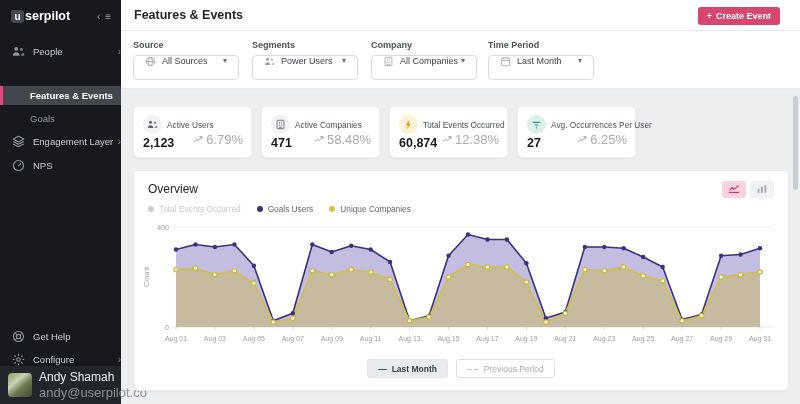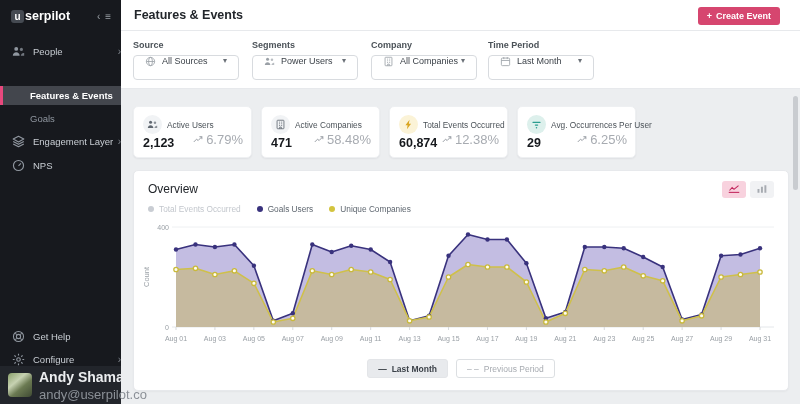--- a/index.html
+++ b/index.html
@@ -21,21 +21,21 @@
   .nav-item .nchev{color:#7d838b;font-size:10px}
   .chev-box{width:15px;height:13px;background:#2c2f36;border-radius:3px;color:#aab0b8;
             font-size:7px;display:flex;align-items:center;justify-content:center}
   .sub-item{position:absolute;left:0;width:121px;height:19px;display:flex;align-items:center;
             padding-left:30px;font-size:9.5px;color:#9097a0;cursor:pointer}
   .sub-item.active{background:#43464d;color:#fff;border-left:3px solid #e8487d;padding-left:27px;font-weight:bold}
   .profile{position:absolute;left:0;bottom:0;width:121px;height:38px;background:#22252b;
            display:flex;align-items:center;padding:0 8px;cursor:pointer}
   .avatar{width:24px;height:24px;border-radius:4px;margin-right:7px;flex:none;
           background:linear-gradient(140deg,#8aa06b 0%,#c7d2b2 35%,#6b7a52 60%,#3f4a33 100%)}
-  .pname{font-size:14px;font-weight:bold;color:#eceef0;line-height:1.3;white-space:nowrap}
+  .pname{font-size:12px;font-weight:normal;color:#eceef0;line-height:1.3;white-space:nowrap}
   .pemail{font-size:13px;color:#8b9097;white-space:nowrap}
   .pchev{margin-left:auto;color:#7d838b;font-size:10px}
 
   
   .main{position:absolute;left:121px;top:0;width:679px;height:404px}
   .topbar{position:absolute;top:0;left:0;right:0;height:31px;background:#fff;border-bottom:1px solid #e7e9ec}
   .page-title{position:absolute;left:13px;top:0;line-height:31px;font-size:12.5px;font-weight:bold;color:#22262b}
   .create-btn{position:absolute;right:20px;top:7px;height:18px;padding:0 9px;color:#fff;font-size:9px;
               font-weight:bold;border:none;border-radius:3px;display:flex;align-items:center;gap:4px;cursor:pointer}
   .filtersbar{position:absolute;top:31px;left:0;right:0;height:58px;background:#fff;border-bottom:1px solid #e7e9ec}
@@ -292,21 +292,21 @@
 
   <div class="card" style="left:396px">
     <span class="cicon" style="background: rgb(221, 240, 236); color: rgb(42, 157, 143);">
       <svg viewBox="0 0 16 16" width="11" height="11" fill="currentColor">
           <rect x="2" y="4" width="12" height="1.8" rx=".9"></rect>
           <rect x="5.5" y="8" width="5" height="1.8" rx=".9"></rect>
           <circle cx="8" cy="12.6" r="1.1"></circle>
         </svg>
     </span>
     <span class="clabel">Avg. Occurrences Per User</span>
-    <div class="cvalue">29</div>
+    <div class="cvalue">27</div>
     <div class="ctrend">
       <span class="ticon">
           <svg viewBox="0 0 14 10" width="10" height="7" fill="none" stroke="currentColor" stroke-width="1.3">
             <path d="M1 8.5L5 4.5l2.2 2L12.5 1"></path>
             <path d="M9 1h3.5v3.5"></path>
           </svg>
         </span>
       <span>6.25%</span>
     </div>
   </div>

